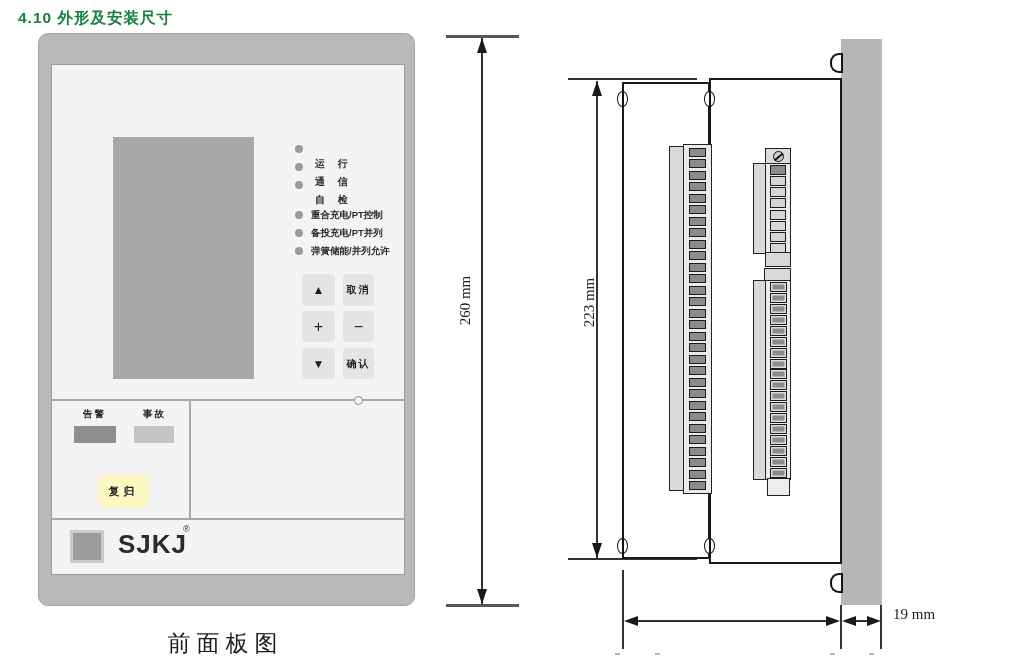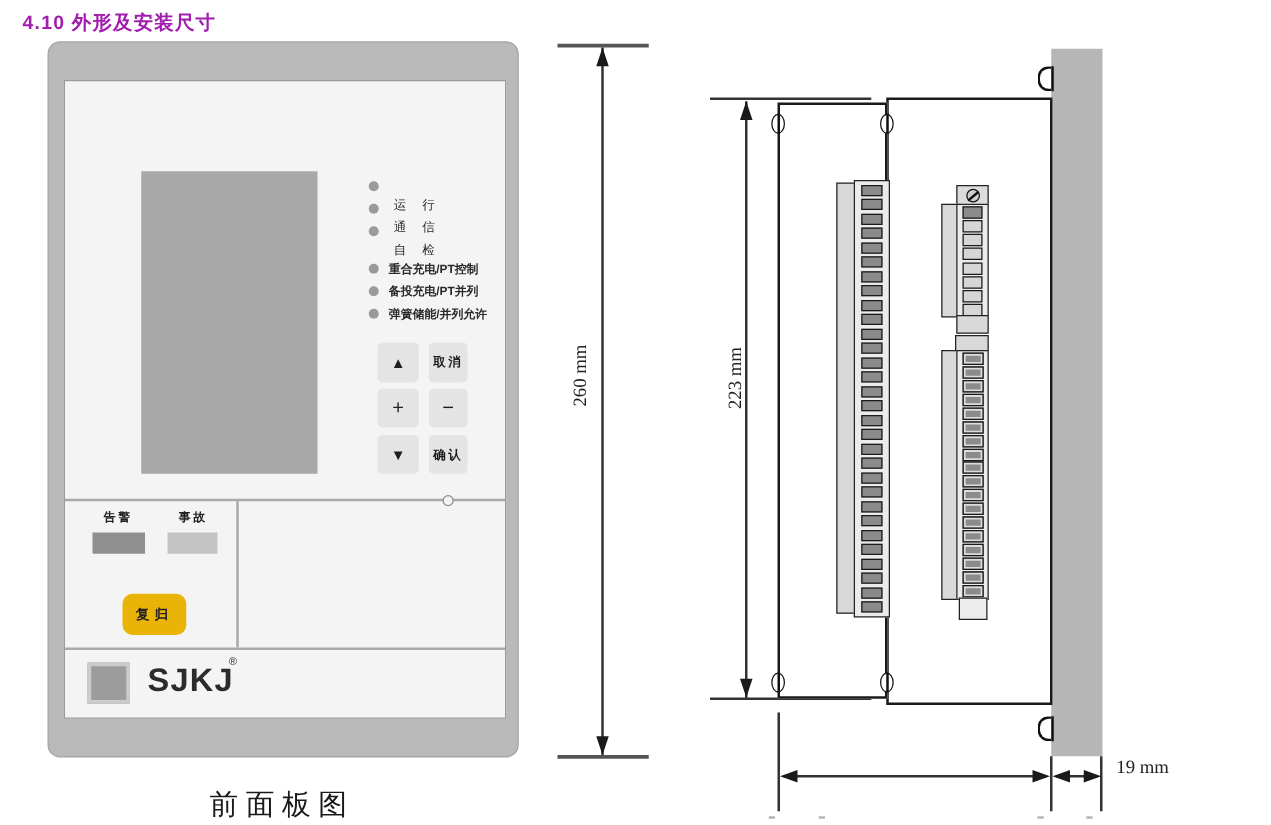--- a/index.html
+++ b/index.html
@@ -1,43 +1,43 @@
 <!DOCTYPE html>
 <html><head>
 <meta charset="utf-8">
 <style>
   html,body{margin:0;padding:0;background:#fff;}
   #canvas{position:relative;width:1017px;height:660px;background:#fff;overflow:hidden;
           font-family:"Liberation Sans",sans-serif;color:#1a1a1a;}
   .abs{position:absolute;}
 
   
-  .sec-title{left:18px;top:8px;font-size:15.5px;font-weight:bold;letter-spacing:1px;color:#a21caf;}
+  .sec-title{left:18px;top:8px;font-size:15.5px;font-weight:bold;letter-spacing:1px;color:#15803d;}
 
   
   .bezel{left:38px;top:33px;width:375px;height:571px;background:#b9b9b9;border:1px solid #a3a3a3;border-radius:10px;}
   .panel-inner{left:51px;top:64px;width:352px;height:509px;background:#f4f4f4;border:1px solid #9a9a9a;}
   .panel-inner .abs{position:absolute;}
   .device-title{left:0;right:0;top:22px;text-align:center;font-size:17px;letter-spacing:2.5px;color:#2e2e2e;font-weight:500;}
   .screen{left:61px;top:72px;width:141px;height:242px;background:#a8a8a8;}
   .led-row{left:243px;height:12px;display:flex;align-items:center;}
   .dot{width:8px;height:8px;border-radius:50%;background:#9a9a9a;flex:0 0 auto;}
-  .led-label-1{margin-left:12px;font-size:10px;font-weight:normal;color:#2a2a2a;word-spacing:10px;white-space:nowrap;margin-top:29px;}
+  .led-label-1{margin-left:12px;font-size:10px;font-weight:bold;color:#2a2a2a;word-spacing:10px;white-space:nowrap;margin-top:29px;}
   .led-label-2{margin-left:8px;font-size:9.5px;font-weight:600;color:#2a2a2a;white-space:nowrap;}
   .key{background:#e4e4e4;border-radius:4px;display:flex;align-items:center;justify-content:center;color:#1e1e1e;}
   .key.tri{font-size:12px;}
   .key.sign{font-size:16px;font-weight:500;}
   .key.cn{font-size:10px;letter-spacing:2px;font-weight:600;}
   .hline{background:#a9a9a9;}
   .vline-gray{background:#a9a9a9;}
   .pin-hole{width:7px;height:7px;border-radius:50%;background:#f4f4f4;border:1px solid #8a8a8a;}
   .ind-label{font-size:9.5px;font-weight:bold;letter-spacing:2px;text-align:center;color:#222;}
   .alarm-box{width:42px;height:17px;background:#8f8f8f;}
   .fault-box{width:40px;height:17px;background:#c4c4c4;}
-  .reset-key{width:51px;height:33px;background:#eab308;border-radius:8px;display:flex;align-items:center;justify-content:center;
+  .reset-key{width:51px;height:33px;background:#fef9c3;border-radius:8px;display:flex;align-items:center;justify-content:center;
              font-size:11px;letter-spacing:4px;font-weight:600;color:#222;}
   .logo-square{left:18px;top:465px;width:28px;height:27px;background:#9c9c9c;border:3px solid #cbcbcb;}
   .logo-text{left:66px;top:464px;font-size:26px;font-weight:bold;letter-spacing:1px;color:#2b2b2b;}
   .logo-reg{left:131px;top:459px;font-size:9px;color:#2b2b2b;}
   .company{left:146px;top:470px;font-size:17.5px;font-weight:bold;letter-spacing:0.5px;color:#2b2b2b;white-space:nowrap;}
   .front-caption{left:38px;top:628px;width:375px;text-align:center;font-family:"DejaVu Serif",serif;
                  font-size:23px;letter-spacing:6px;color:#1a1a1a;}
 
   
   .tick{background:#555;}

